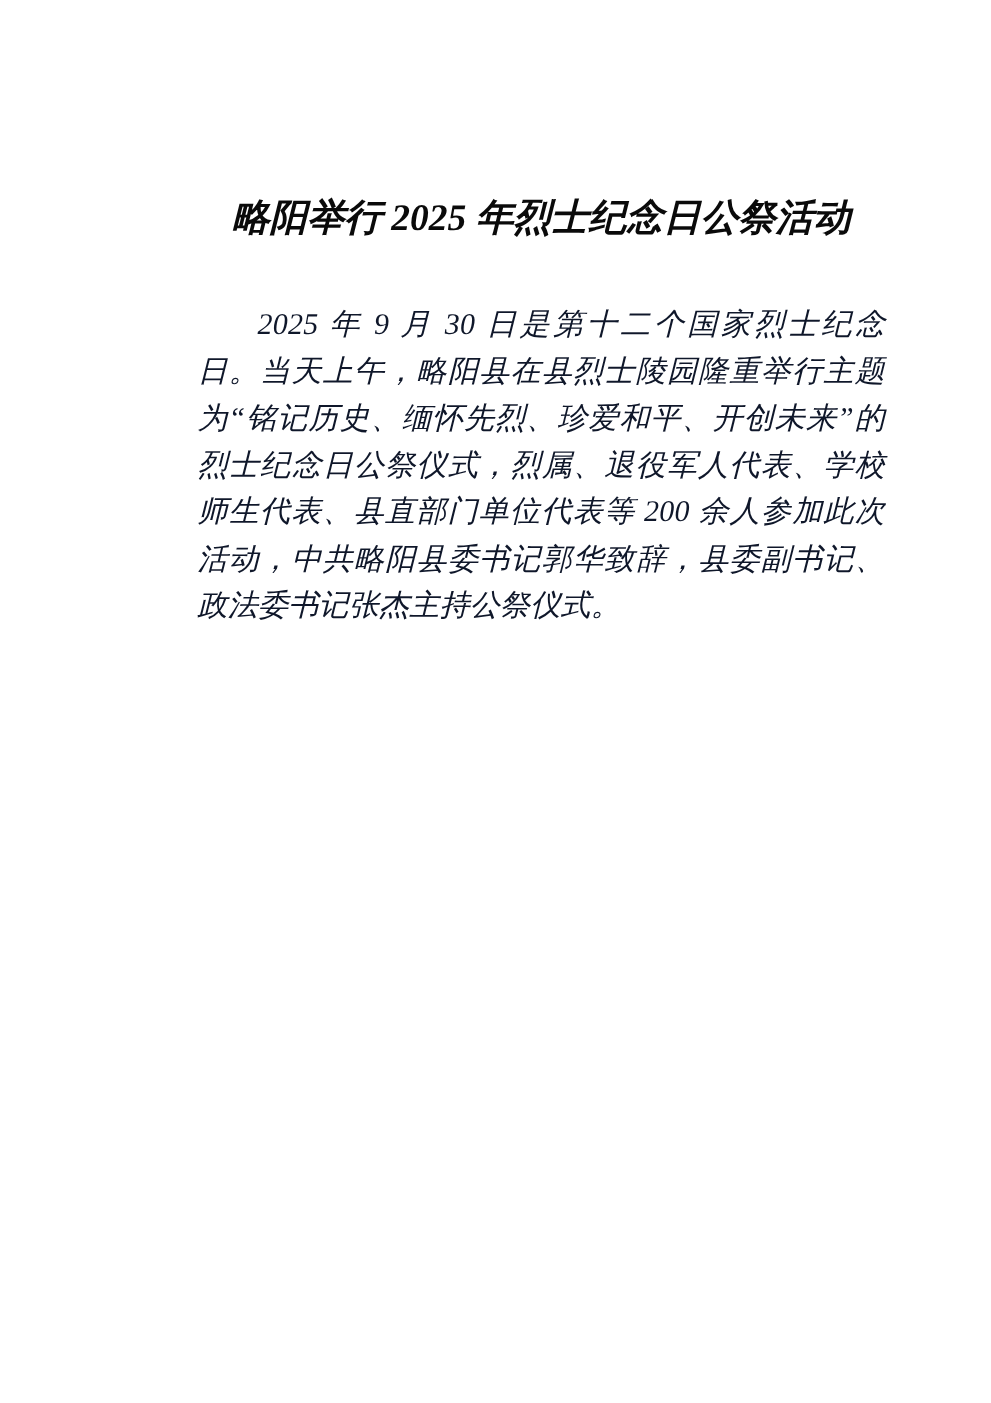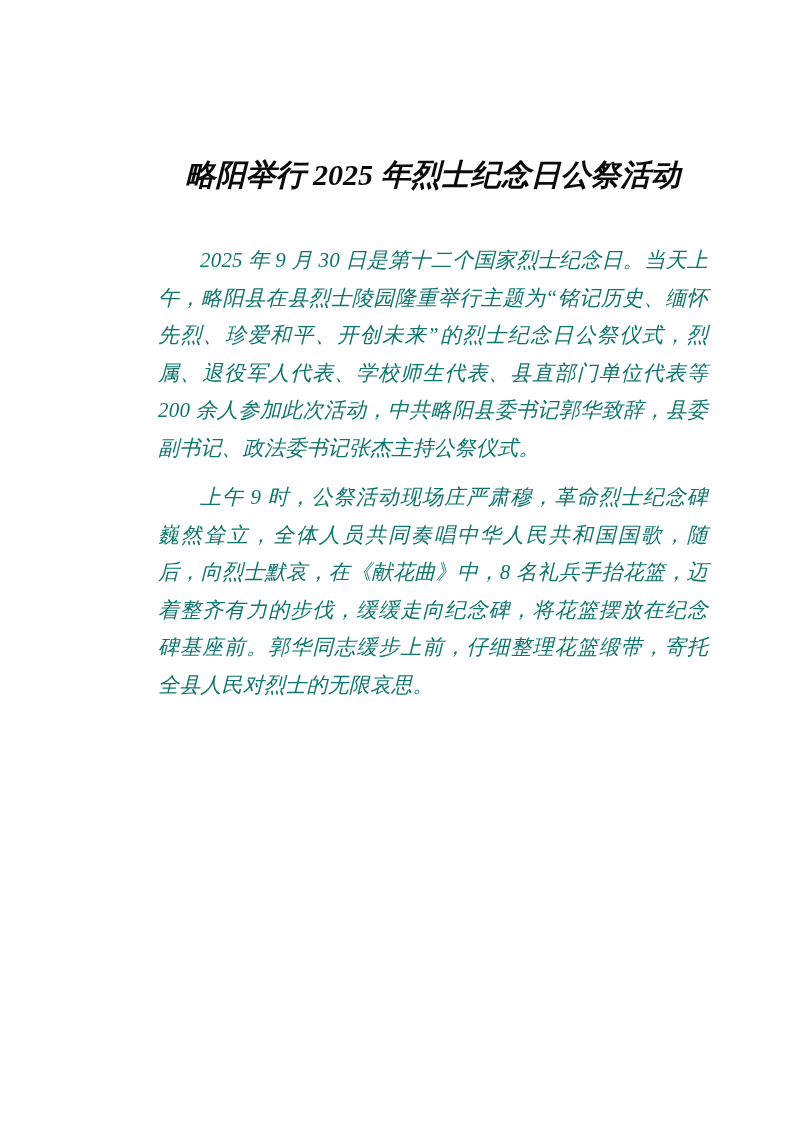--- a/index.html
+++ b/index.html
@@ -32,33 +32,32 @@
     font-size: 30px;
     line-height: 40px;
     font-weight: bold;
     text-align: center;
     color: #0a0a0a;
     font-family: "Liberation Serif", "DejaVu Serif", serif;
     white-space: nowrap;
   }
 
   .doc-body p {
-    font-size: 21px;
+    font-size: 24px;
     line-height: 37.5px;
     text-align: justify;
     text-justify: inter-ideograph;
     text-indent: 2em;
-    color: #0f766e;
+    color: #0f172a;
     letter-spacing: 0.2px;
   }
 </style>
 </head>
 <body>
 
 <div class="page">
   <div class="doc-content">
     <h1 class="doc-title">略阳举行 2025 年烈士纪念日公祭活动</h1>
     <div class="doc-body">
       <p>2025 年 9 月 30 日是第十二个国家烈士纪念日。当天上午，略阳县在县烈士陵园隆重举行主题为“铭记历史、缅怀先烈、珍爱和平、开创未来”的烈士纪念日公祭仪式，烈属、退役军人代表、学校师生代表、县直部门单位代表等 200 余人参加此次活动，中共略阳县委书记郭华致辞，县委副书记、政法委书记张杰主持公祭仪式。</p>
-      <p>上午 9 时，公祭活动现场庄严肃穆，革命烈士纪念碑巍然耸立，全体人员共同奏唱中华人民共和国国歌，随后，向烈士默哀，在《献花曲》中，8 名礼兵手抬花篮，迈着整齐有力的步伐，缓缓走向纪念碑，将花篮摆放在纪念碑基座前。郭华同志缓步上前，仔细整理花篮缎带，寄托全县人民对烈士的无限哀思。</p>
     </div>
   </div>
 </div>
 
 </body></html>

